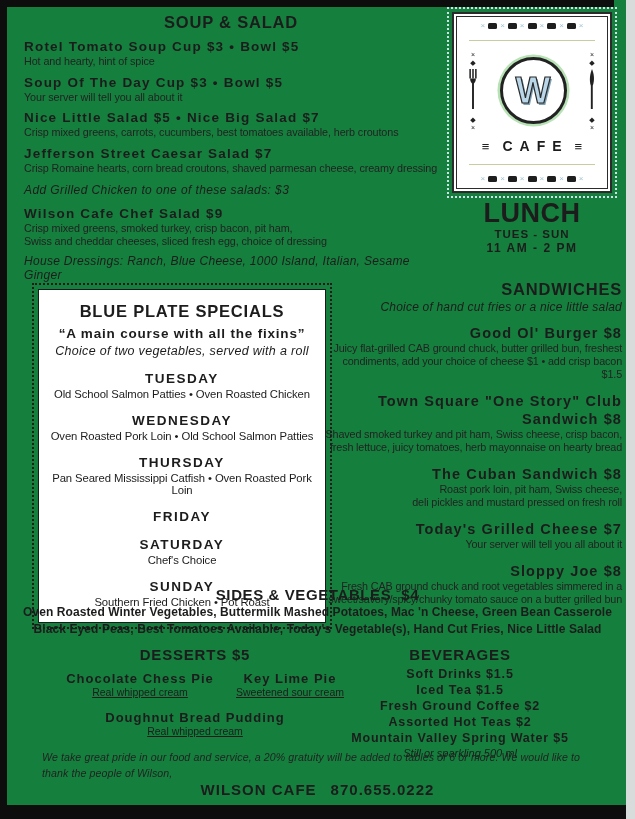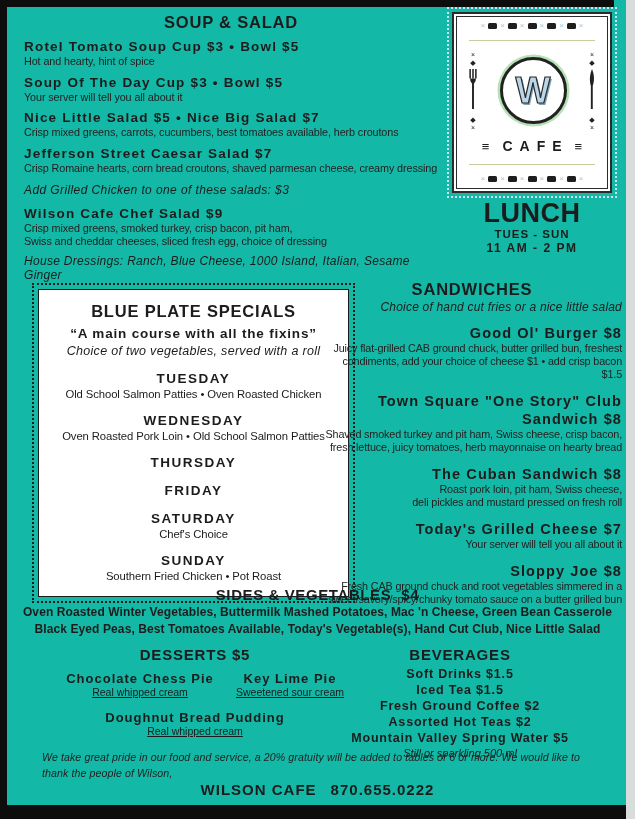--- a/index.html
+++ b/index.html
@@ -1,28 +1,28 @@
 <!DOCTYPE html>
 <html style="--ink: #1c1c1c; --monogram_blue: #b9d7e8; --halo_green: #b7e2b4; --olive: #c9cc9f; --dotted_blue: #cfe0ea; --strip: #d8dcda;"><head>
 <meta charset="utf-8">
 <style>
   html,body{margin:0;padding:0;background:#111;}
   .scan{
-    position:relative;width:635px;height:819px;background:#14b8a6;
+    position:relative;width:635px;height:819px;background:#15803d;
     font-family:"Liberation Sans",sans-serif;color:var(--ink,#1c1c1c);
     overflow:hidden;
   }
   
   .edge{position:absolute;background:#0d0d0d;}
   .edge.top{left:0;top:0;width:614px;height:7px;}
   .edge.left{left:0;top:0;width:7px;height:819px;}
   .edge.bottom{left:0;top:805px;width:635px;height:14px;}
   .strip-right{position:absolute;left:626px;top:0;width:9px;height:819px;background:var(--strip,#d8dcda);}
 
-  h2,h3{margin:0;text-align:center;}
+  h2,h3{margin:0;}
   .sec-title{font-weight:bold;font-size:16.5px;letter-spacing:.8px;}
   .italic{font-style:italic;}
 
   
   .soup{position:absolute;left:24px;top:13px;width:414px;}
   .soup .sec-title{text-align:center;margin-bottom:7px;}
   .item{margin-bottom:7px;}
   .iname{font-weight:bold;font-size:13.5px;letter-spacing:1.2px;line-height:16px;}
   .idesc{font-size:10.8px;letter-spacing:-.1px;line-height:12.5px;color:#222;}
   .add-note{font-size:12px;margin:9px 0 9px 0;letter-spacing:.4px;}
@@ -52,21 +52,21 @@
   .tri{font-size:13px;color:#222;}
   .cafe-txt{font-weight:bold;font-size:14px;letter-spacing:7px;padding-left:7px;}
 
   .lunch{position:absolute;left:452px;top:199px;width:160px;text-align:center;}
   .lunch-title{font-weight:bold;font-size:27px;letter-spacing:.5px;line-height:28px;}
   .lunch-days{font-weight:bold;font-size:11.5px;letter-spacing:1px;line-height:14px;}
   .lunch-hours{font-weight:bold;font-size:12px;letter-spacing:1.5px;line-height:15px;}
 
   
   .blueplate{
-    position:absolute;left:38px;top:289px;width:311px;box-sizing:border-box;
+    position:absolute;left:38px;top:289px;width:288px;box-sizing:border-box;
     border:1.5px solid #1b1b1b;outline:2.5px dotted #1b1b1b;outline-offset:4px;
     padding:12px 6px 14px 6px;text-align:center;background:#fff;
   }
   .bp-tag{font-weight:bold;font-size:13.5px;letter-spacing:.8px;margin-top:5px;}
   .bp-sub{font-size:12.5px;margin-top:3px;letter-spacing:.3px;}
   .bp-day{font-weight:bold;font-size:13.5px;letter-spacing:1.5px;margin-top:13px;}
   .bp-items{font-size:11.3px;margin-top:2px;letter-spacing:-.1px;}
 
   
   .sandwiches{position:absolute;left:322px;top:280px;width:300px;text-align:right;}
@@ -218,20 +218,21 @@
     <div>
       <div class="bp-day">TUESDAY</div>
       <div class="bp-items">Old School Salmon Patties • Oven Roasted Chicken</div>
     </div>
     <div>
       <div class="bp-day">WEDNESDAY</div>
       <div class="bp-items">Oven Roasted Pork Loin • Old School Salmon Patties</div>
     </div>
     <div>
       <div class="bp-day">THURSDAY</div>
+      <div class="bp-items">Pan Seared Mississippi Catfish • Oven Roasted Pork Loin</div>
     </div>
     <div>
       <div class="bp-day">FRIDAY</div>
     </div>
     <div>
       <div class="bp-day">SATURDAY</div>
       <div class="bp-items">Chef's Choice</div>
     </div>
     <div>
       <div class="bp-day">SUNDAY</div>
@@ -267,21 +268,21 @@
       <div class="sw-desc">sweet/savory/spicy/chunky tomato sauce on a butter grilled bun</div>
     </div>
   </section>
 
   <section class="sides">
     <div class="sides-title">
       <span>SIDES &amp; VEGETABLES</span>
       <span>$4</span>
     </div>
     <div class="sides-line">Oven Roasted Winter Vegetables, Buttermilk Mashed Potatoes, Mac 'n Cheese, Green Bean Casserole</div>
-    <div class="sides-line">Black Eyed Peas, Best Tomatoes Available, Today's Vegetable(s), Hand Cut Club, Nice Little Salad</div>
+    <div class="sides-line">Black Eyed Peas, Best Tomatoes Available, Today's Vegetable(s), Hand Cut Fries, Nice Little Salad</div>
   </section>
 
   <section class="desserts">
     <div class="d-title">DESSERTS $5</div>
     <div class="d-row">
       <div class="d-col1">
         <div class="d-name">Chocolate Chess Pie</div>
         <div class="d-desc">Real whipped cream</div>
       </div>
       <div class="d-col2">

